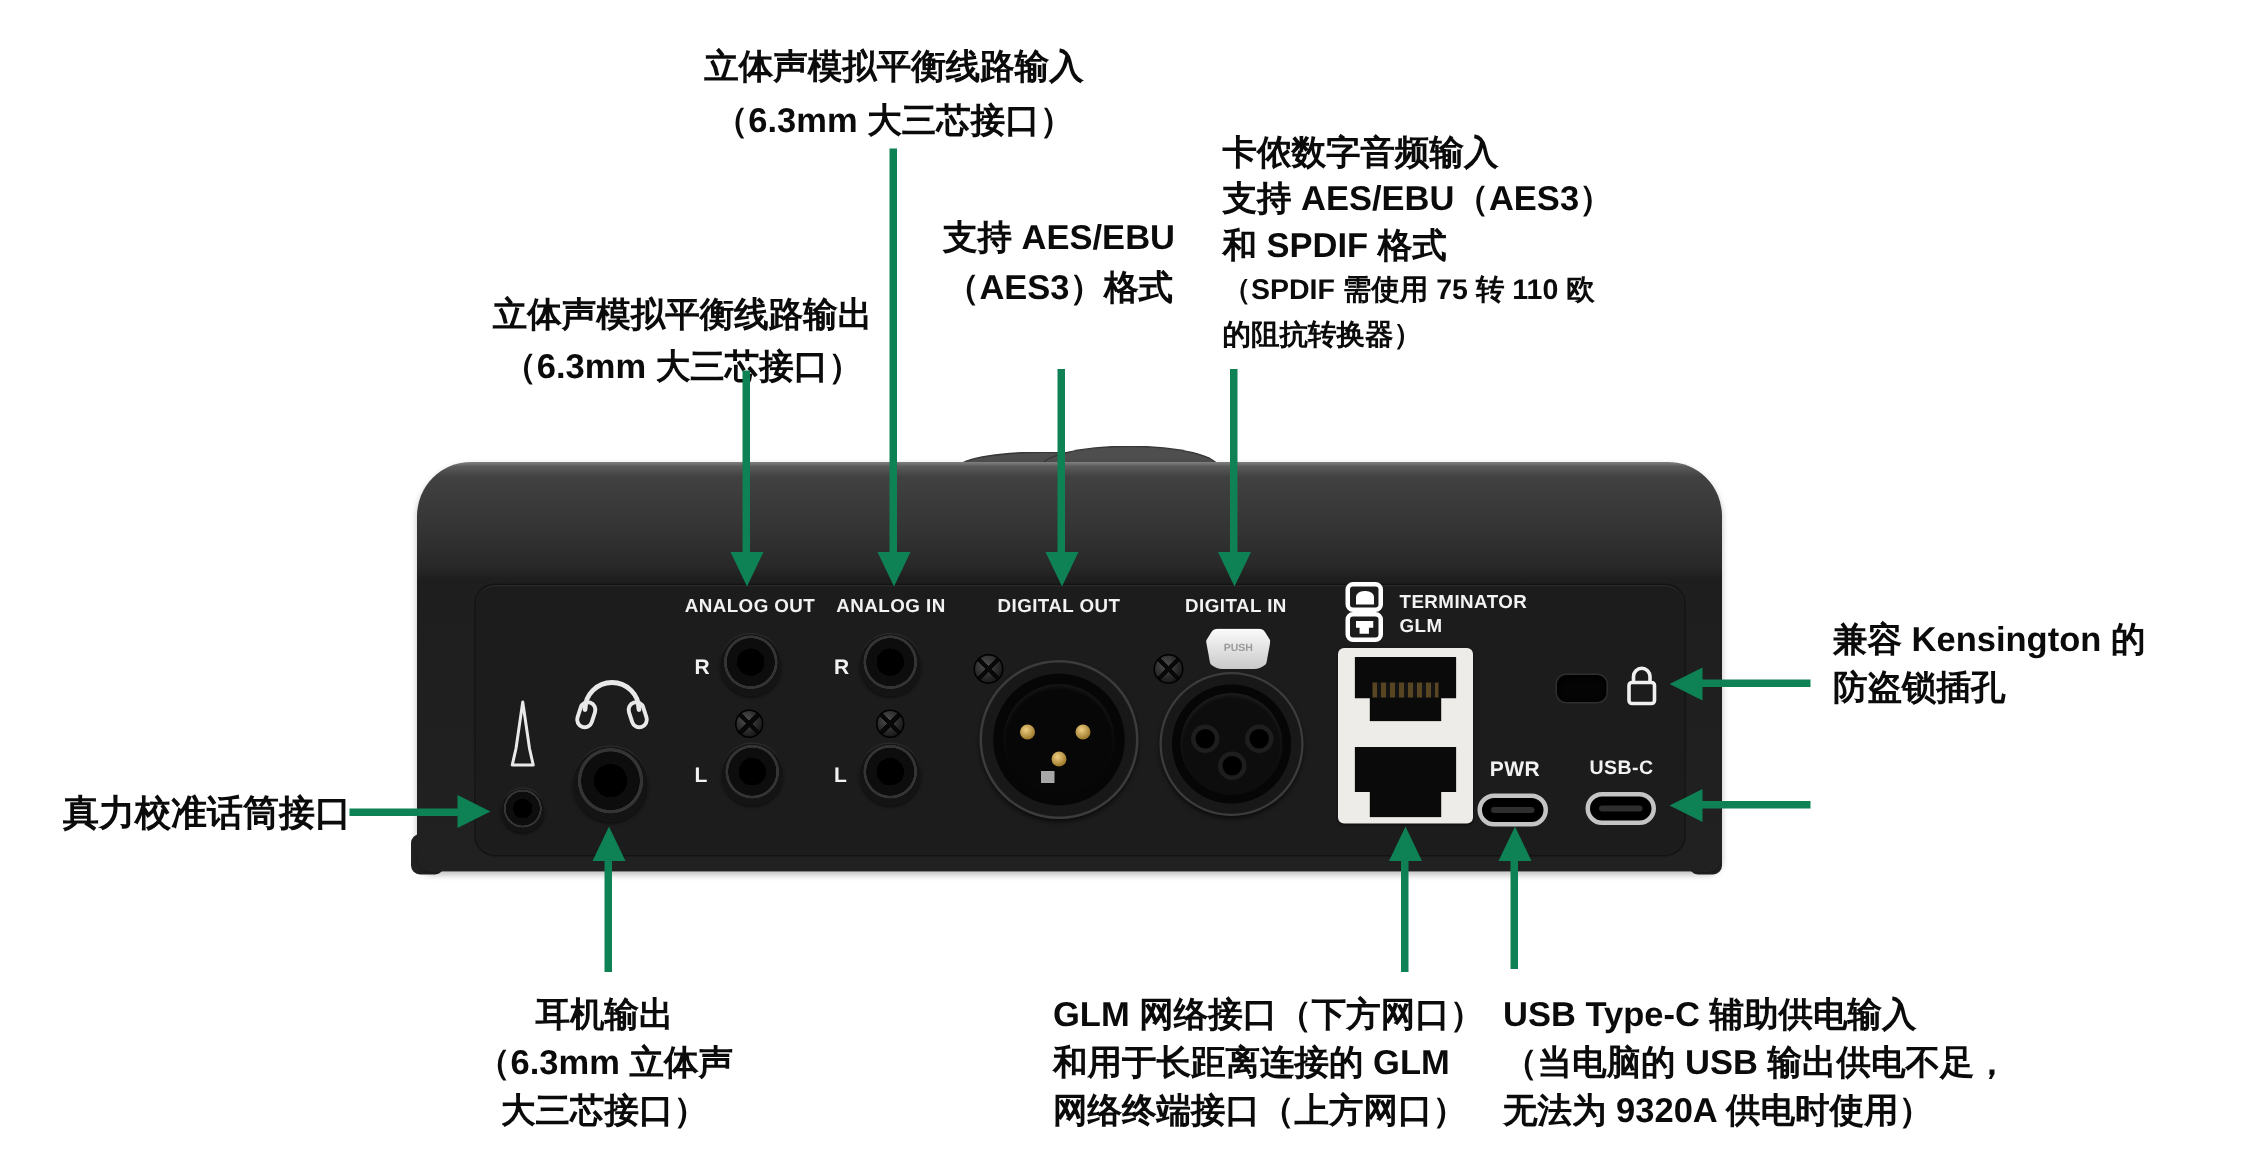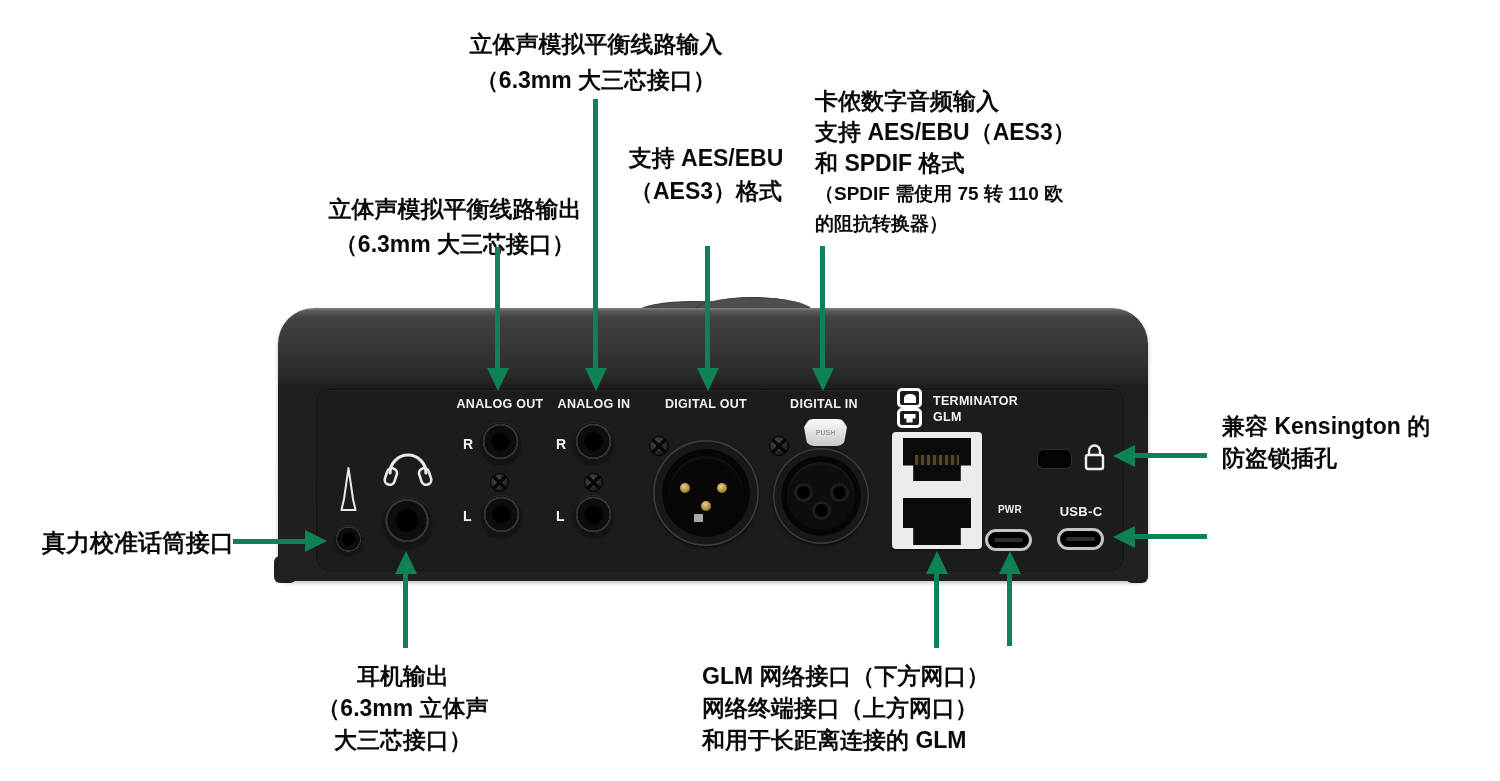--- a/index.html
+++ b/index.html
@@ -95,21 +95,21 @@
   <div id="footR" class="foot"></div>
   <div id="device"></div>
   <div id="inset"></div>
 
   <div class="pl" style="left:440px;top:397px;width:120px;">ANALOG OUT</div>
   <div class="pl" style="left:534px;top:397px;width:120px;">ANALOG IN</div>
   <div class="pl" style="left:646px;top:397px;width:120px;">DIGITAL OUT</div>
   <div class="pl" style="left:764px;top:397px;width:120px;">DIGITAL IN</div>
   <div class="pl" style="left:933px;top:394px;text-align:right;">TERMINATOR</div>
   <div class="pl" style="left:933px;top:410px;text-align:center;">GLM</div>
-  <div class="pl" style="left:980px;top:504px;width:60px;font-size:10px;">PWR</div>
+  <div class="pl" style="left:980px;top:504px;width:60px;font-size:14px;">PWR</div>
   <div class="pl" style="left:1046px;top:504px;width:70px;font-size:13px;">USB-C</div>
 
   <div id="termicon" class="icnbox" style="left:897px;top:388px;">
       <div class="glyph"></div>
     </div>
   <div id="glmicon" class="icnbox" style="left:897px;top:408px;">
       <div class="glyph"></div>
     </div>
 
   <svg class="svgicon" style="left:337px;top:466px;" width="23" height="48" viewBox="0 0 23 48">
@@ -216,21 +216,26 @@
   <div class="cn" style="left:42px;top:527px;font-size:24px;">
     <div>真力校准话筒接口</div>
   </div>
   <div class="cn center" style="left:280px;top:660px;width:246px;">
     <div>耳机输出</div>
     <div>（6.3mm 立体声</div>
     <div>大三芯接口）</div>
   </div>
   <div class="cn" style="left:702px;top:660px;">
     <div>GLM 网络接口（下方网口）</div>
+    <div>和用于长距离连接的 GLM</div>
     <div>网络终端接口（上方网口）</div>
-    <div>和用于长距离连接的 GLM</div>
+  </div>
+  <div class="cn" style="left:1002px;top:660px;">
+    <div>USB Type-C 辅助供电输入</div>
+    <div>（当电脑的 USB 输出供电不足，</div>
+    <div>无法为 9320A 供电时使用）</div>
   </div>
   <div class="cn" style="left:1222px;top:410px;">
     <div>兼容 Kensington 的</div>
     <div>防盗锁插孔</div>
   </div>
 
 </div>
 
 </body></html>

